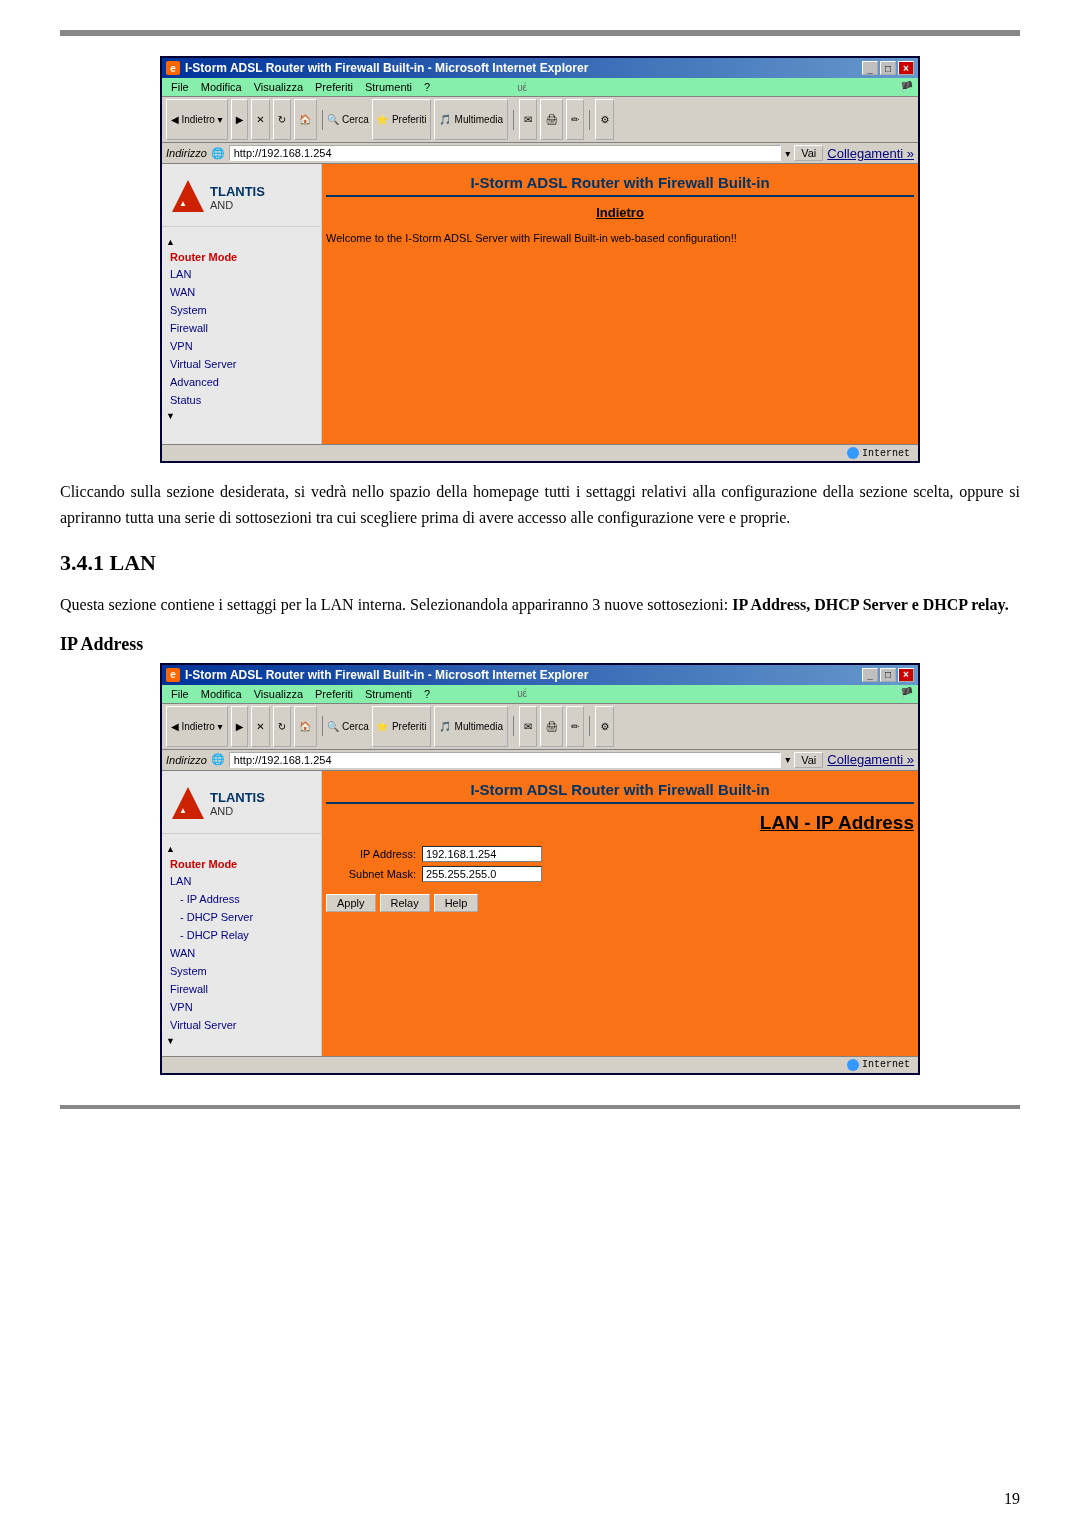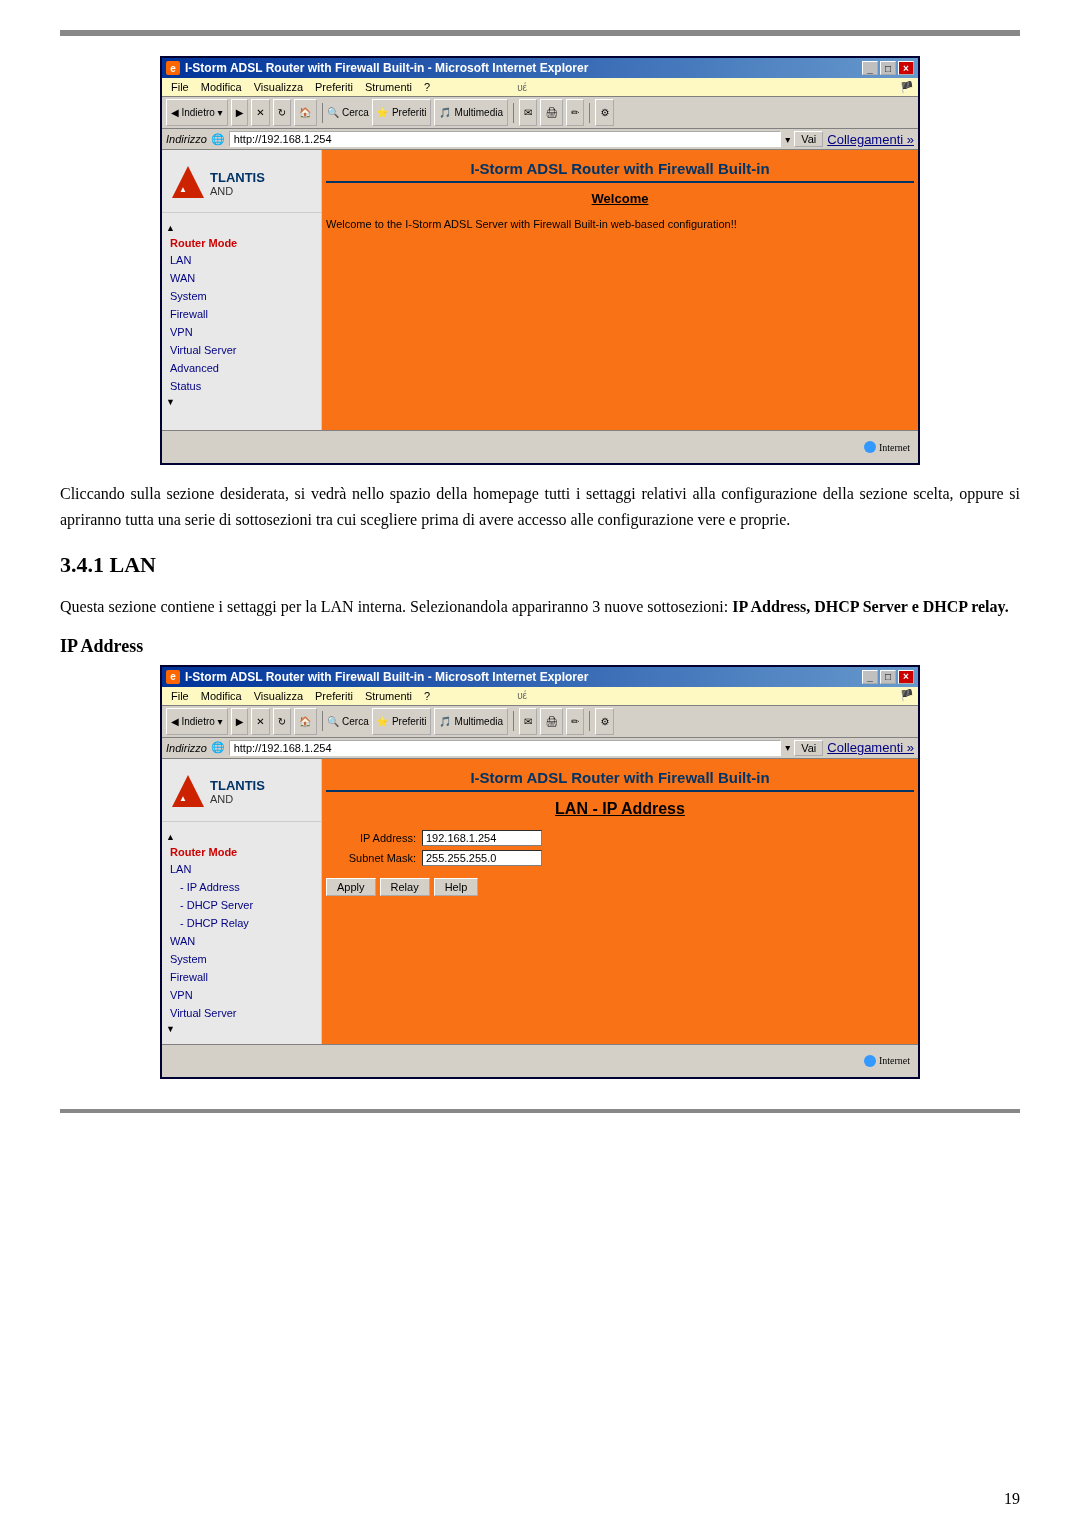--- a/index.html
+++ b/index.html
@@ -80,21 +80,21 @@
       border: 1px outset #fff;
       font-size: 10px;
       display: flex;
       align-items: center;
       justify-content: center;
       color: #000;
       cursor: pointer;
     }
 
     .ie-menubar {
-      background: #fef9c3;
+      background: #86efac;
       border-bottom: 1px solid #808080;
       display: flex;
       align-items: center;
       padding: 2px 4px;
       gap: 2px;
       font-size: 11px;
     }
     .ie-menu-item {
       padding: 1px 5px;
       cursor: pointer;
@@ -105,21 +105,21 @@
       border-bottom: 1px solid #808080;
       display: flex;
       align-items: center;
       padding: 2px 4px;
       gap: 3px;
       font-size: 10px;
     }
     .ie-toolbar-btn {
       background: #d4d0c8;
       border: 1px outset #fff;
-      padding: 7px 4px;
+      padding: 14px 4px;
       cursor: pointer;
       font-size: 10px;
       display: flex;
       align-items: center;
       gap: 2px;
     }
     .ie-toolbar-sep {
       width: 1px;
       height: 20px;
       background: #808080;
@@ -278,23 +278,23 @@
       font-family: Arial, sans-serif;
       cursor: pointer;
     }
 
     .ie-statusbar {
       background: #d4d0c8;
       border-top: 1px solid #808080;
       display: flex;
       align-items: center;
       justify-content: flex-end;
-      padding: 10px 8px;
+      padding: 2px 8px;
       font-size: 10px;
-      font-family: Liberation Serif, serif;
+      font-family: Liberation Mono, monospace;
     }
     .ie-status-internet {
       display: flex;
       align-items: center;
       gap: 3px;
     }
     .ie-status-globe {
       width: 12px;
       height: 12px;
       border-radius: 50%;
@@ -331,23 +331,23 @@
       position: absolute;
       bottom: 20px;
       right: 60px;
       font-family: "Times New Roman", Times, serif;
       font-size: 16px;
     }
 
     
     .ie-lan-title {
       font-family: Arial, sans-serif;
-      font-size: 16px;
-      font-weight: bold;
-      text-align: center;
+      font-size: 19px;
+      font-weight: bold;
+      text-align: right;
       text-decoration: underline;
       margin-bottom: 12px;
     }
   </style>
 </head>
 <body>
 
 <div class="page-wrapper">
   <div class="top-border"></div>
 
@@ -438,21 +438,21 @@
         <div class="ie-nav-item">Virtual Server</div>
         <div class="ie-nav-item">Advanced</div>
         <div class="ie-nav-item">Status</div>
         <div style="display:flex;align-items:center;padding:2px 4px;">
           <span style="font-size:9px;">▼</span>
         </div>
       </div>
 
       <div class="ie-main">
         <div class="ie-page-title">I-Storm ADSL Router with Firewall Built-in</div>
-        <div class="ie-section-title">Welcome</div>
+        <div class="ie-section-title">Indietro</div>
         <div class="ie-welcome-text">Welcome to the I-Storm ADSL Server with Firewall Built-in web-based configuration!!</div>
       </div>
     </div>
 
     <div class="ie-statusbar">
       <div class="ie-status-internet">
         <span class="ie-status-globe"></span>
         <span>Internet</span>
       </div>
     </div>

